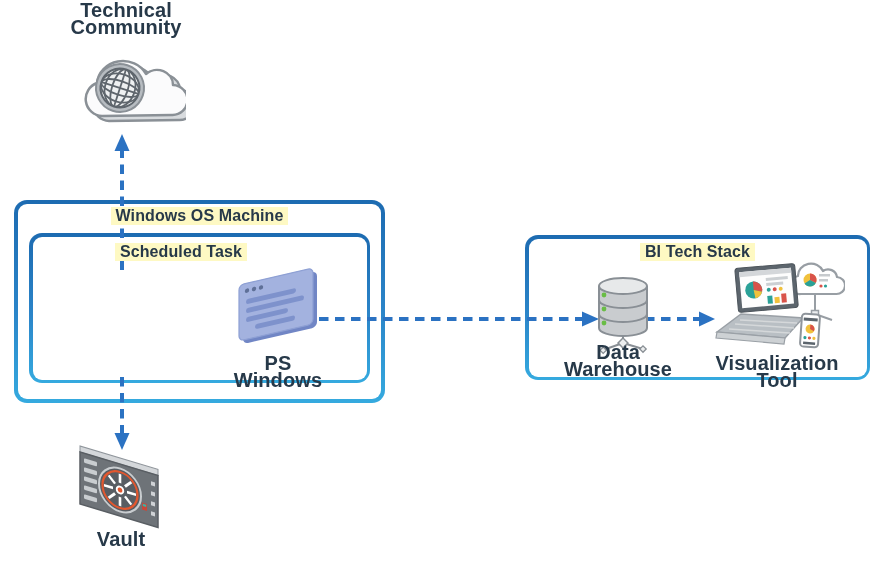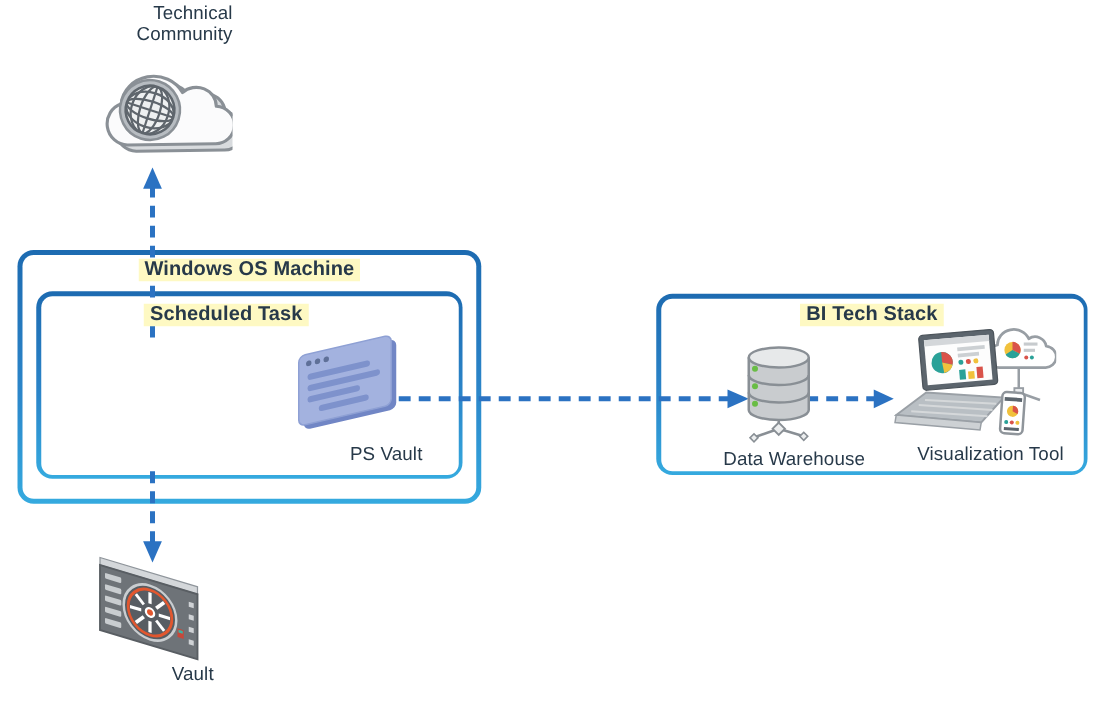--- a/index.html
+++ b/index.html
@@ -12,21 +12,21 @@
   .gbox .gbox-fill{position:absolute;inset:4px;background:#ffffff;border-radius:9px;}
   .gbox.thin .gbox-fill{inset:3.5px;}
   
   .connector-layer{position:absolute;left:0;top:0;z-index:2;pointer-events:none;}
   .gbox{z-index:1;}
   .node,.box-title{z-index:3;}
   
   .box-title{position:absolute;text-align:center;font-weight:bold;font-size:16px;color:#273949;letter-spacing:0.1px;}
   .box-title span{background:#fef9c3;padding:0 5px;display:inline-block;line-height:18px;}
   .node{position:absolute;}
-  .node-label{position:absolute;text-align:right;font-weight:normal;font-size:15px;line-height:17px;color:#273949;letter-spacing:0.1px;}
+  .node-label{position:absolute;text-align:center;font-weight:bold;font-size:20px;line-height:17px;color:#273949;letter-spacing:0.1px;}
 </style>
 </head>
 <body>
 
 <div class="canvas">
 
   <div class="gbox" style="left:14px;top:200px;width:371px;height:203px;">
     <div class="gbox-fill"></div>
   </div>
   <div class="gbox thin" style="left:29px;top:233px;width:341px;height:150px;">
@@ -96,42 +96,42 @@
         <rect x="0" y="0" width="74" height="56" rx="5" fill="#a3b2df" stroke="#8ea0d4" stroke-width="1.2"></rect>
         <circle cx="8" cy="7.5" r="2.2" fill="#5f7098"></circle>
         <circle cx="15" cy="7.5" r="2.2" fill="#5f7098"></circle>
         <circle cx="22" cy="7.5" r="2.2" fill="#5f7098"></circle>
         <rect x="7" y="16" width="50" height="5" rx="2.5" fill="#7e92cc"></rect>
         <rect x="7" y="25" width="58" height="5" rx="2.5" fill="#7e92cc"></rect>
         <rect x="7" y="34" width="42" height="5" rx="2.5" fill="#7e92cc"></rect>
         <rect x="16" y="43" width="40" height="5" rx="2.5" fill="#7e92cc"></rect>
       </g>
     </svg>
-    <div class="node-label" style="left:0;top:89px;width:120px;">PS Vault</div>
+    <div class="node-label" style="left:0;top:89px;width:120px;">PS Windows</div>
   </div>
 
   <div class="node" style="left:544px;top:270px;width:148px;height:106px;">
     <svg style="position:absolute;left:46px;top:0;" width="66" height="88" viewBox="0 0 66 88">
       <rect x="9" y="16" width="48" height="42" fill="#c9cccf"></rect>
       <ellipse cx="33" cy="58" rx="24" ry="8" fill="#c9cccf"></ellipse>
       <path d="M9,16 L9,58 A24,8 0 0 0 57,58 L57,16" fill="none" stroke="#898f95" stroke-width="2"></path>
       <path d="M9,30 A24,8 0 0 0 57,30" fill="none" stroke="#898f95" stroke-width="2"></path>
       <path d="M9,44 A24,8 0 0 0 57,44" fill="none" stroke="#898f95" stroke-width="2"></path>
       <ellipse cx="33" cy="16" rx="24" ry="8" fill="#e7e9ea" stroke="#898f95" stroke-width="2"></ellipse>
       <circle cx="14" cy="25" r="2.4" fill="#69bd45"></circle>
       <circle cx="14" cy="39" r="2.4" fill="#69bd45"></circle>
       <circle cx="14" cy="53" r="2.4" fill="#69bd45"></circle>
       <line x1="33" y1="66" x2="33" y2="71" stroke="#898f95" stroke-width="2"></line>
       <line x1="33" y1="73" x2="13" y2="80" stroke="#898f95" stroke-width="2"></line>
       <line x1="33" y1="73" x2="53" y2="79" stroke="#898f95" stroke-width="2"></line>
       <rect x="29.5" y="69.5" width="7" height="7" transform="rotate(45 33 73)" fill="#eceeef" stroke="#898f95" stroke-width="1.5"></rect>
       <rect x="11" y="78" width="4.5" height="4.5" transform="rotate(45 13.2 80.2)" fill="#eceeef" stroke="#898f95" stroke-width="1.3"></rect>
       <rect x="50.8" y="76.8" width="4.5" height="4.5" transform="rotate(45 53 79)" fill="#eceeef" stroke="#898f95" stroke-width="1.3"></rect>
     </svg>
-    <div class="node-label" style="left:0;top:89px;width:148px;">Data Warehouse</div>
+    <div class="node-label" style="left:0;top:74px;width:148px;">Data Warehouse</div>
   </div>
 
   <div class="node" style="left:703px;top:258px;width:148px;height:118px;">
     <svg style="position:absolute;left:8px;top:0;" width="134" height="96" viewBox="0 0 134 96">
 
       <path d="M90,36 a9,9 0 0 1 -3,-18 a13,12 0 0 1 25,-5 a9,9 0 0 1 14,6 a8,8 0 0 1 -1,17 z" fill="#ffffff" stroke="#989ea4" stroke-width="2.2" stroke-linejoin="round"></path>
       <circle cx="99" cy="22" r="6.5" fill="#f1c13c"></circle>
       <path d="M99,22 L99,15.5 A6.5,6.5 0 0 1 104.8,25 Z" fill="#d9534a"></path>
       <path d="M99,22 L104.8,25 A6.5,6.5 0 0 1 93.5,25.5 Z" fill="#2aa198"></path>
       <rect x="108" y="16" width="11" height="2.5" fill="#c7cbce"></rect>

